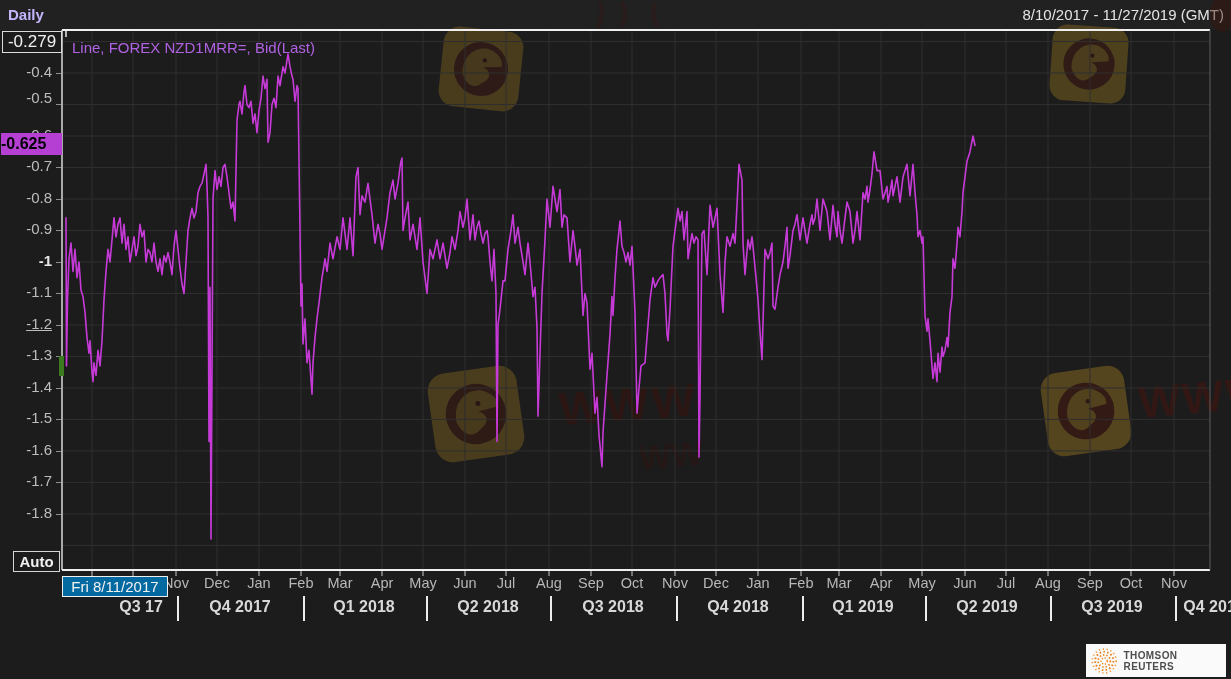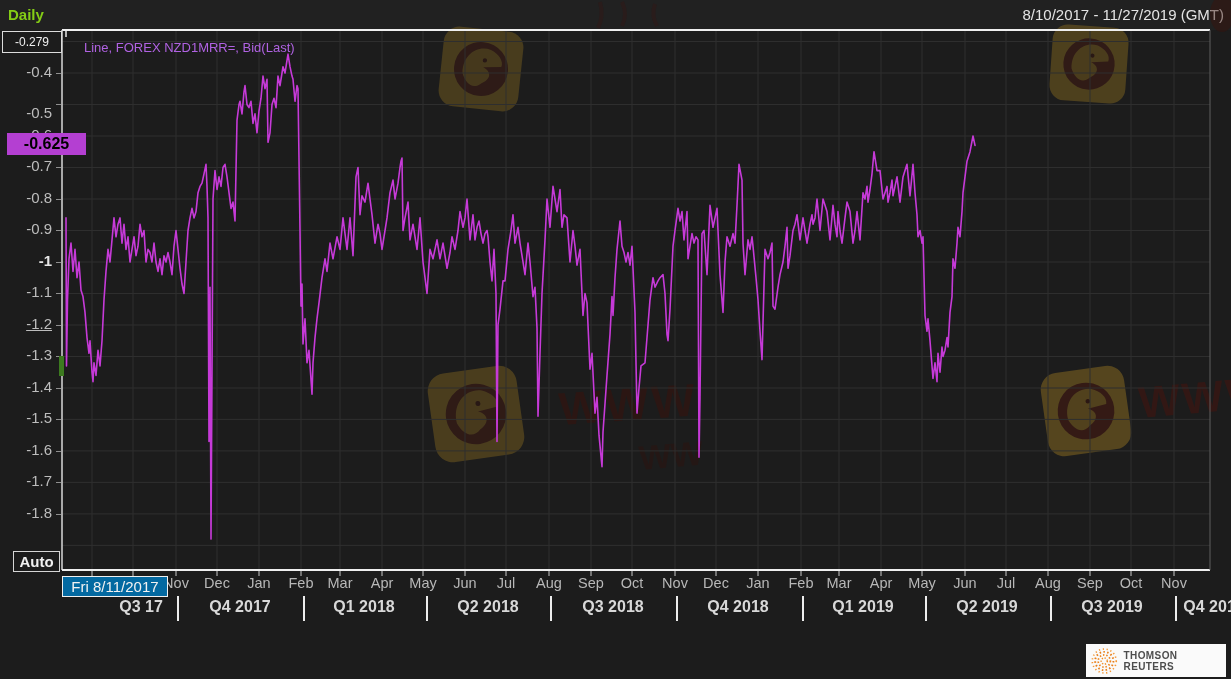--- a/index.html
+++ b/index.html
@@ -1,35 +1,35 @@
 <!DOCTYPE html>
 <html><head>
 <meta charset="utf-8">
 <style>
   html,body{margin:0;padding:0;background:#111;}
   #app{position:relative;width:1231px;height:679px;background:#1c1c1c;overflow:hidden;
        font-family:"Liberation Sans",sans-serif;-webkit-font-smoothing:antialiased;}
   #topbar{position:absolute;left:0;top:0;width:1231px;height:30px;background:#212121;}
-  #interval-label{position:absolute;left:8px;top:6px;font-size:15px;font-weight:bold;color:#84cc16;}
+  #interval-label{position:absolute;left:8px;top:6px;font-size:15px;font-weight:bold;color:#c4b5fd;}
   #date-range{position:absolute;right:7px;top:6px;font-size:15px;color:#e4e4e4;}
   #chart-svg{position:absolute;left:0;top:0;}
   
   #y-axis{position:absolute;left:0;top:30px;width:62px;height:540px;}
   .ytick{position:absolute;right:10px;width:50px;text-align:right;font-size:15px;color:#bdbdbd;}
   .ytick.bold{font-weight:bold;color:#e6e6e6;}
   .ydash{position:absolute;left:56px;width:5px;height:1px;background:#8f8f8f;}
   #ytop-box{position:absolute;left:2px;top:31px;width:58px;height:20px;border:1px solid #dcdcdc;
-            color:#f0f0f0;font-size:12px;text-align:center;line-height:20px;background:#1c1c1c;z-index:4;}
-  #last-badge{position:absolute;left:7px;width:79px;height:22px;color:#000;font-size:16px;font-weight:bold;
-              text-align:center;line-height:22px;z-index:4;}
+            color:#f0f0f0;font-size:17px;text-align:center;line-height:20px;background:#1c1c1c;z-index:4;}
+  #last-badge{position:absolute;left:1px;width:61px;height:22px;color:#000;font-size:16px;font-weight:bold;
+              text-align:left;line-height:22px;z-index:4;}
   #green-marker{position:absolute;left:59px;width:5px;height:20px;z-index:3;}
   #auto-box{position:absolute;left:13px;top:551px;width:45px;height:19px;border:1px solid #d6d6d6;
             color:#f0f0f0;font-size:15px;font-weight:bold;text-align:center;line-height:19px;z-index:4;cursor:pointer;}
   
-  #legend{position:absolute;left:84px;top:36px;z-index:5;font-size:13px;line-height:24px;}
+  #legend{position:absolute;left:72px;top:36px;z-index:5;font-size:15px;line-height:24px;}
   .leg-magenta{color:#b062e2;}
   .leg-white{color:#e8e8e8;}
   
   #months-row{position:absolute;left:0;top:574px;width:1231px;height:20px;z-index:2;}
   .mlabel{position:absolute;top:1px;transform:translateX(-50%);font-size:14.5px;color:#b8b8b8;white-space:nowrap;}
   #quarters-row{position:absolute;left:0;top:596px;width:1231px;height:26px;z-index:2;margin-left:44px;}
   .qlabel{position:absolute;top:2px;transform:translateX(-50%);font-size:16px;font-weight:bold;color:#d8d8d8;white-space:nowrap;}
   .qsep{position:absolute;top:0;width:2px;height:25px;background:#ececec;}
   #cursor-date-box{position:absolute;left:62px;top:576px;width:104px;height:19px;border:1.5px solid #f0f0f0;
                    background:#0369a1;color:#f2f2f2;font-size:15px;text-align:center;line-height:19px;z-index:3;}
@@ -158,21 +158,21 @@
     <g id="series-line">
         <polyline points="66,217.9 66.5,365.9 67.5,299.8 69,258.8 71,243.1 73,271.4 75,249.4 77,277.7 79,262.0 81,290.3 83,296.6 85,312.4 87,337.6 89,353.3 90,340.7 92,372.2 93,381.7 94,362.8 96,375.4 98,350.2 100,365.9 102,340.7 104,299.8 106,271.4 108,249.4 110,262.0 112,239.9 114,217.9 116,236.8 118,224.2 120,217.9 122,243.1 124,224.2 126,249.4 128,236.8 130,262.0 132,249.4 134,236.8 136,255.7 138,246.2 140,224.2 142,236.8 144,230.5 146,262.0 148,249.4 150,252.5 152,262.0 154,243.1 156,262.0 158,271.4 160,258.8 162,274.6 164,255.7 166,262.0 168,252.5 170,262.0 172,274.6 174,246.2 176,230.5 178,249.4 180,268.3 182,284.0 184,293.5 186,262.0 188,230.5 190,217.9 192,208.4 194,217.9 196,211.6 198,192.7 200,186.4 202,183.2 204,173.8 206,164.3 207,186.4 208,217.9 209,441.5 210,287.2 211,539.1 212,372.2 213,199.0 215,170.6 217,189.5 219,176.9 221,186.4 223,167.5 225,164.3 227,176.9 229,192.7 231,208.4 233,202.1 235,221.0 237,120.2 239,104.5 240,101.3 242,113.9 244,91.9 245,85.6 247,104.5 249,107.6 251,101.3 253,123.4 255,113.9 257,132.8 259,110.8 261,98.2 263,76.1 265,88.7 267,79.3 268,142.3 270,132.8 272,104.5 274,98.2 276,107.6 278,76.1 280,85.6 282,73.0 283,66.7 285,73.0 287,60.4 288,54.1 290,66.7 292,76.1 293,79.3 295,101.3 297,85.6 298,88.7 300,230.5 301,306.1 302,284.0 303,343.9 305,318.7 307,362.8 309,350.2 312,394.3 313,362.8 315,337.6 317,318.7 319,302.9 322,277.7 325,258.8 327,271.4 330,243.1 333,258.8 337,236.8 340,249.4 343,217.9 347,249.4 350,217.9 353,255.7 356,176.9 358,167.5 360,214.7 362,195.8 365,202.1 368,183.2 370,199.0 372,214.7 375,243.1 378,224.2 380,233.6 382,249.4 385,230.5 387,217.9 390,192.7 393,180.1 395,199.0 398,183.2 400,167.5 401,161.2 402,158.0 403,230.5 405,217.9 408,202.1 410,239.9 413,224.2 417,249.4 420,217.9 423,262.0 425,277.7 427,293.5 430,249.4 433,258.8 437,239.9 440,258.8 443,243.1 447,268.3 450,252.5 452,236.8 455,249.4 458,230.5 460,211.6 463,227.3 465,217.9 467,199.0 470,239.9 473,214.7 475,239.9 477,227.3 479,221.0 481,233.6 483,243.1 485,233.6 487,230.5 488,236.8 490,262.0 492,280.9 494,249.4 496,293.5 497,441.5 498,325.0 500,309.2 503,280.9 505,280.9 508,249.4 511,230.5 513,214.7 515,243.1 518,227.3 520,243.1 522,255.7 525,274.6 528,243.1 530,262.0 533,296.6 535,287.2 537,328.1 538,416.3 540,353.3 542,293.5 545,239.9 547,199.0 550,227.3 553,186.4 555,199.0 557,211.6 560,189.5 562,227.3 564,214.7 567,217.9 570,262.0 573,230.5 575,246.2 577,265.1 580,249.4 583,315.5 585,293.5 587,302.9 590,369.1 592,353.3 595,413.1 597,397.4 599,435.2 602,466.7 603,432.0 605,403.7 607,375.4 610,334.4 612,296.6 613,315.5 615,277.7 617,249.4 620,221.0 622,246.2 624,252.5 626,262.0 628,252.5 630,265.1 632,246.2 635,312.4 637,413.1 639,388.0 641,365.9 645,362.8 648,325.0 650,299.8 653,277.7 655,287.2 658,280.9 660,277.7 663,274.6 665,293.5 667,334.4 668,340.7 670,309.2 673,246.2 675,230.5 678,208.4 680,221.0 682,211.6 684,239.9 687,211.6 688,258.8 690,246.2 692,233.6 694,243.1 696,236.8 698,239.9 699,457.2 700,397.4 702,233.6 704,230.5 707,274.6 710,205.3 713,227.3 715,217.9 717,208.4 720,274.6 723,312.4 725,262.0 727,236.8 730,246.2 733,233.6 735,243.1 737,205.3 739,164.3 742,180.1 743,243.1 745,274.6 748,239.9 750,249.4 752,236.8 753,246.2 756,277.7 758,299.8 760,331.3 762,359.6 765,249.4 768,258.8 770,252.5 772,243.1 773,306.1 775,309.2 778,287.2 780,274.6 783,262.0 785,246.2 787,227.3 788,268.3 790,255.7 793,230.5 795,224.2 797,214.7 800,239.9 803,217.9 805,230.5 807,243.1 810,224.2 812,214.7 813,224.2 815,217.9 817,199.0 820,230.5 823,199.0 825,205.3 827,211.6 830,239.9 833,205.3 835,224.2 837,236.8 838,211.6 840,230.5 842,243.1 845,217.9 847,202.1 850,211.6 853,243.1 855,230.5 857,211.6 860,239.9 863,192.7 865,199.0 867,186.4 868,202.1 870,189.5 872,173.8 874,151.7 877,170.6 880,170.6 883,199.0 885,192.7 887,186.4 888,202.1 890,192.7 892,180.1 893,195.8 895,186.4 897,176.9 900,202.1 903,176.9 905,170.6 907,164.3 910,195.8 913,164.3 915,192.7 917,214.7 918,236.8 920,230.5 922,243.1 923,236.8 925,315.5 927,331.3 928,318.7 930,340.7 933,378.5 935,362.8 937,381.7 938,353.3 940,372.2 942,347.0 943,356.5 945,350.2 947,337.6 948,347.0 950,312.4 952,296.6 953,258.8 955,268.3 957,243.1 958,227.3 960,236.8 962,211.6 963,192.7 965,176.9 967,161.2 970,151.7 973,136.0 975,145.4" fill="none" stroke="#c63ad8" stroke-width="1.6" stroke-linejoin="round" stroke-linecap="round"></polyline>
       </g>
     <line x1="66" y1="31" x2="66" y2="37" stroke="#e8e8e8" stroke-width="1.5"></line>
   </svg>
 
   <div id="y-axis">
     <div id="y-labels">
         <div class="ytick" style="top: 32.9921px;">-0.4</div>
         <div class="ydash" style="top: 42.9921px;"></div>
-        <div class="ytick" style="top: 74px;">-0.5</div>
+        <div class="ytick" style="top: 59px;">-0.5</div>
         <div class="ydash" style="top: 74.4882px;"></div>
         <div class="ytick" style="top: 95.9843px;">-0.6</div>
         <div class="ydash" style="top: 105.984px;"></div>
         <div class="ytick" style="top: 127.48px;">-0.7</div>
         <div class="ydash" style="top: 137.48px;"></div>
         <div class="ytick" style="top: 158.976px;">-0.8</div>
         <div class="ydash" style="top: 168.976px;"></div>
         <div class="ytick" style="top: 190.472px;">-0.9</div>
         <div class="ydash" style="top: 200.472px;"></div>
         <div class="ytick bold" style="top: 221.969px;">-1</div>

